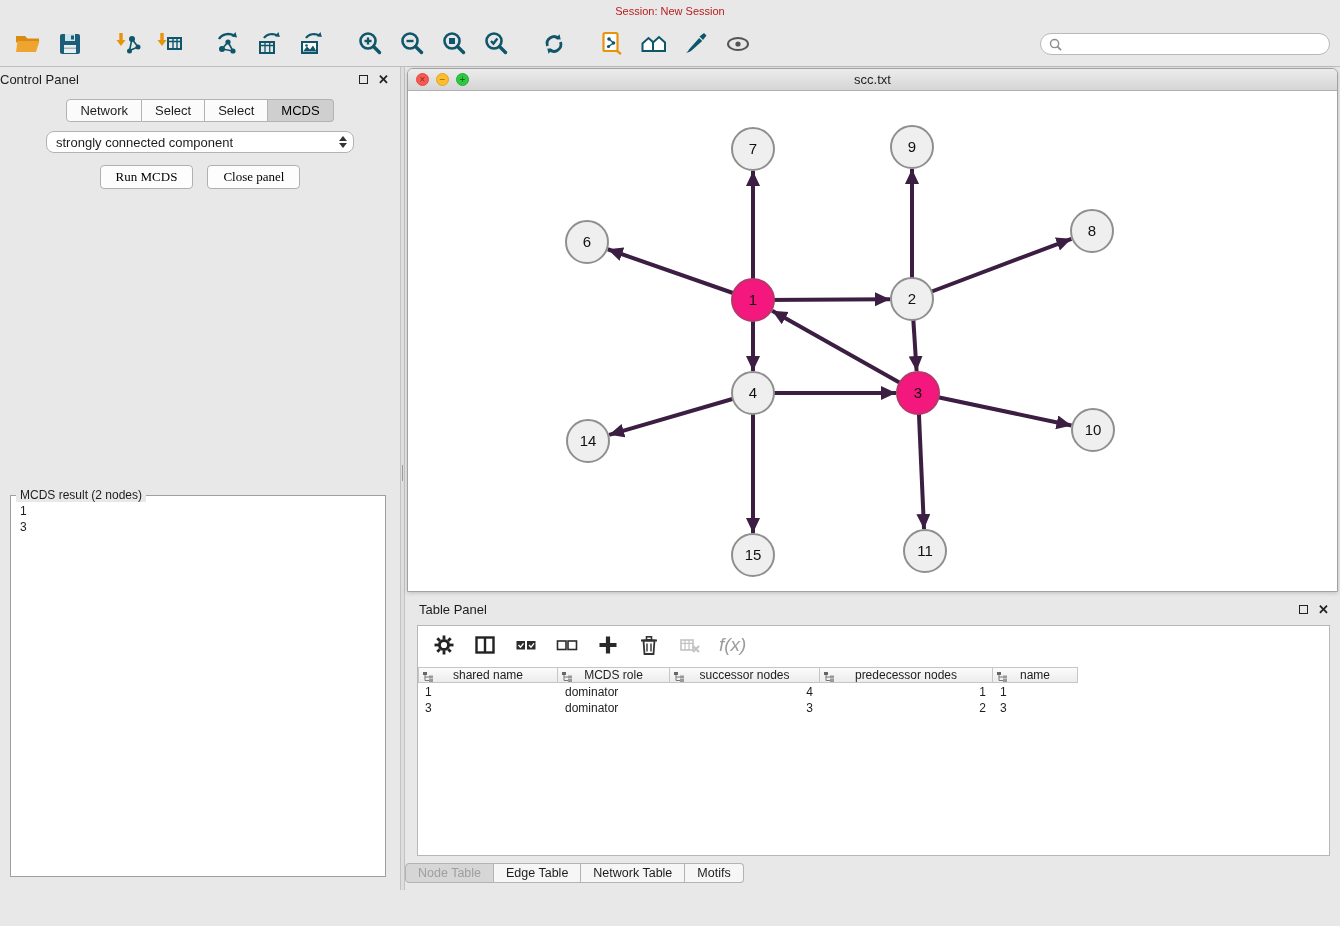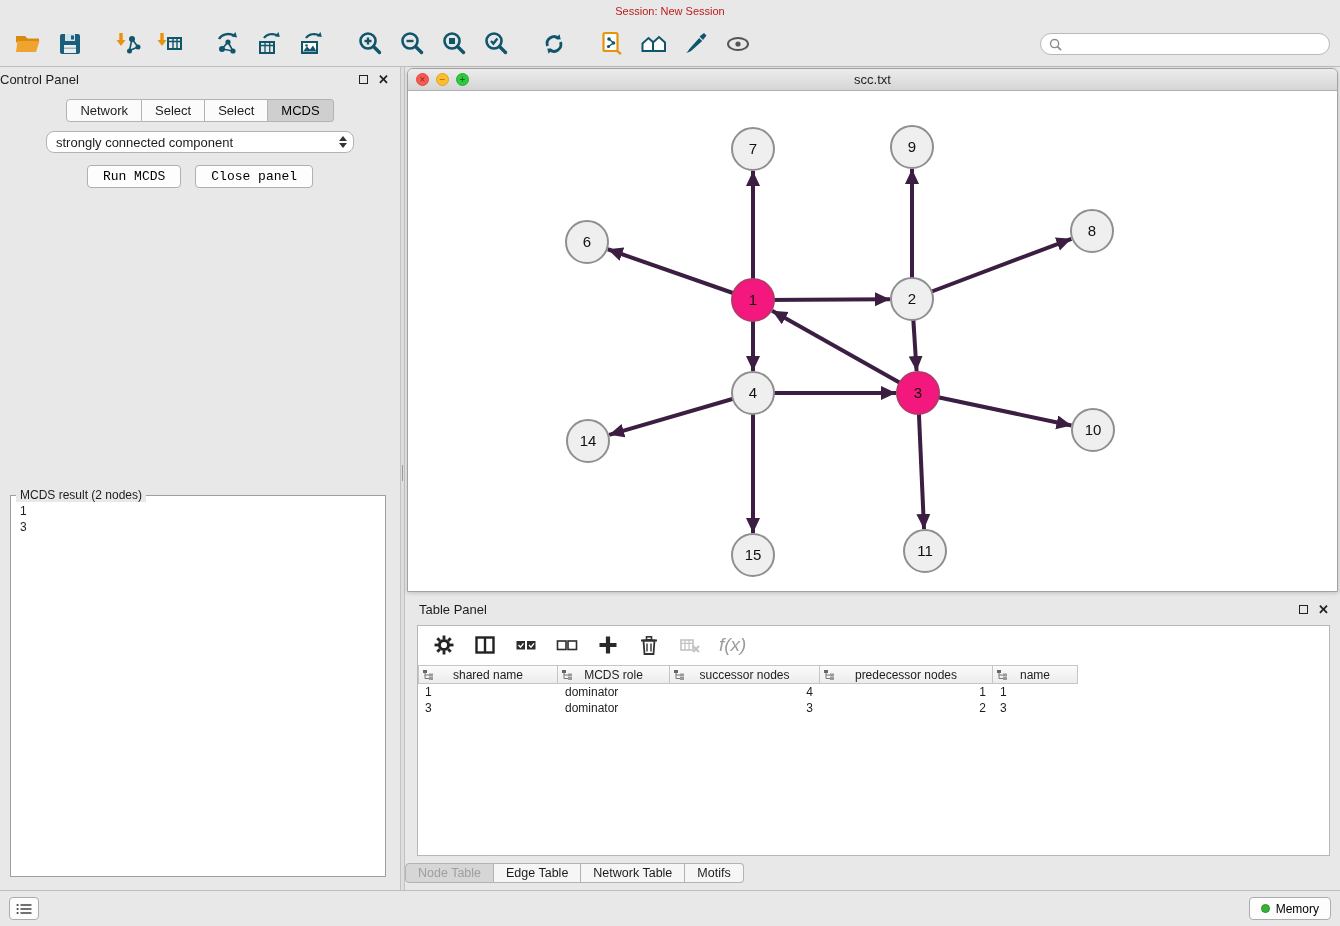--- a/index.html
+++ b/index.html
@@ -49,21 +49,21 @@
     display:flex; align-items:center; justify-content:space-between;
     padding:0 6px 0 9px; font-size:13px; cursor:pointer;
   }
   .combo-arrows { display:flex; flex-direction:column; align-items:center; gap:2px; }
   .tri-up { width:0; height:0; border-left:4px solid transparent; border-right:4px solid transparent; border-bottom:5px solid #333; }
   .tri-down { width:0; height:0; border-left:4px solid transparent; border-right:4px solid transparent; border-top:5px solid #333; }
   .cp-buttons { display:flex; justify-content:center; gap:14px; margin-top:12px; }
   .cp-buttons button {
     font-size:13px; padding:3px 15px; background:#fdfdfd;
     border:1px solid #b0b0b0; border-radius:4px; cursor:pointer;
-    font-family:Liberation Mono, monospace;
+    font-family:Liberation Serif, serif;
   }
   .result-box { position:absolute; left:10px; right:14px; top:428px; bottom:13px; background:#fff; border:1px solid #9f9f9f; }
   .result-title { position:absolute; top:-8px; left:5px; background:#e8e8e8; padding:0 4px; font-size:12px; }
   .result-lines { padding:7px 9px; font-size:12px; line-height:16px; }
 
   
   .v-splitter { position:absolute; top:67px; left:400px; width:5px; bottom:36px; background:#dedede; border-left:1px solid #c2c2c2; border-right:1px solid #c2c2c2; cursor:col-resize; }
   .v-splitter::after { content:""; position:absolute; top:398px; left:1px; width:1px; height:16px; background:#9a9a9a; }
 
   
@@ -88,21 +88,21 @@
   .nw-canvas svg text.node-label { font-family:"Liberation Sans",sans-serif; font-size:15px; fill:#111; }
 
   
   .table-panel { position:absolute; top:530px; left:0; right:0; bottom:0; }
   .tp-header { height:26px; line-height:26px; padding-left:14px; font-size:13px; position:relative; }
   .tp-body { position:absolute; top:28px; left:12px; right:10px; bottom:34px; background:#fff; border:1px solid #b7b7b7; overflow:hidden; }
   .tp-toolbar { height:38px; display:flex; align-items:center; padding-left:14px; gap:17px; }
   .ticon { background:none; border:none; display:flex; align-items:center; justify-content:center; width:24px; height:24px; cursor:pointer; }
   .fx { font-family:Liberation Sans, sans-serif; font-style:italic; font-size:19px; color:#9c9c9c; }
   .tp-table { position:absolute; top:39px; left:0; right:0; bottom:0; }
-  .thead { display:flex; height:19px; }
+  .thead { display:flex; height:19px;align-items:center; }
   .th {
     position:relative; background:linear-gradient(#fbfbfb,#ececec);
     border:1px solid #c6c6c6; border-left:none; font-size:12px;
     display:flex; align-items:center; justify-content:center; cursor:pointer;
   }
   .th:first-child { border-left:1px solid #c6c6c6; }
   .th .sorticon { position:absolute; left:4px; top:4px; }
   .col0{width:140px} .col1{width:112px} .col2{width:150px} .col3{width:173px} .col4{width:85px}
   .tbody .trow { display:flex; height:16px; align-items:center; font-size:12px; cursor:default; }
   .tbody .tcell { padding:0 7px; overflow:hidden; white-space:nowrap; }
@@ -498,28 +498,14 @@
       </div>
       <div class="tp-tabs">
         <div class="tp-tab active">Node Table</div>
         <div class="tp-tab">Edge Table</div>
         <div class="tp-tab">Network Table</div>
         <div class="tp-tab">Motifs</div>
       </div>
     </div>
   </div>
 
-  <div class="statusbar">
-    <button class="sb-left-btn">
-      <svg width="16" height="12" viewBox="0 0 16 12">
-          <circle cx="1.6" cy="2" r="1.1" fill="#444"></circle>
-          <circle cx="1.6" cy="6" r="1.1" fill="#444"></circle>
-          <circle cx="1.6" cy="10" r="1.1" fill="#444"></circle>
-          <path d="M4.5 2h11M4.5 6h11M4.5 10h11" stroke="#444" stroke-width="1.5"></path>
-        </svg>
-    </button>
-    <button class="memory-btn">
-      <span class="memory-dot" id="memory-dot" style="background: rgb(53, 179, 53);"></span>
-      <span>Memory</span>
-    </button>
-  </div>
 
 </div>
 
 </body></html>

